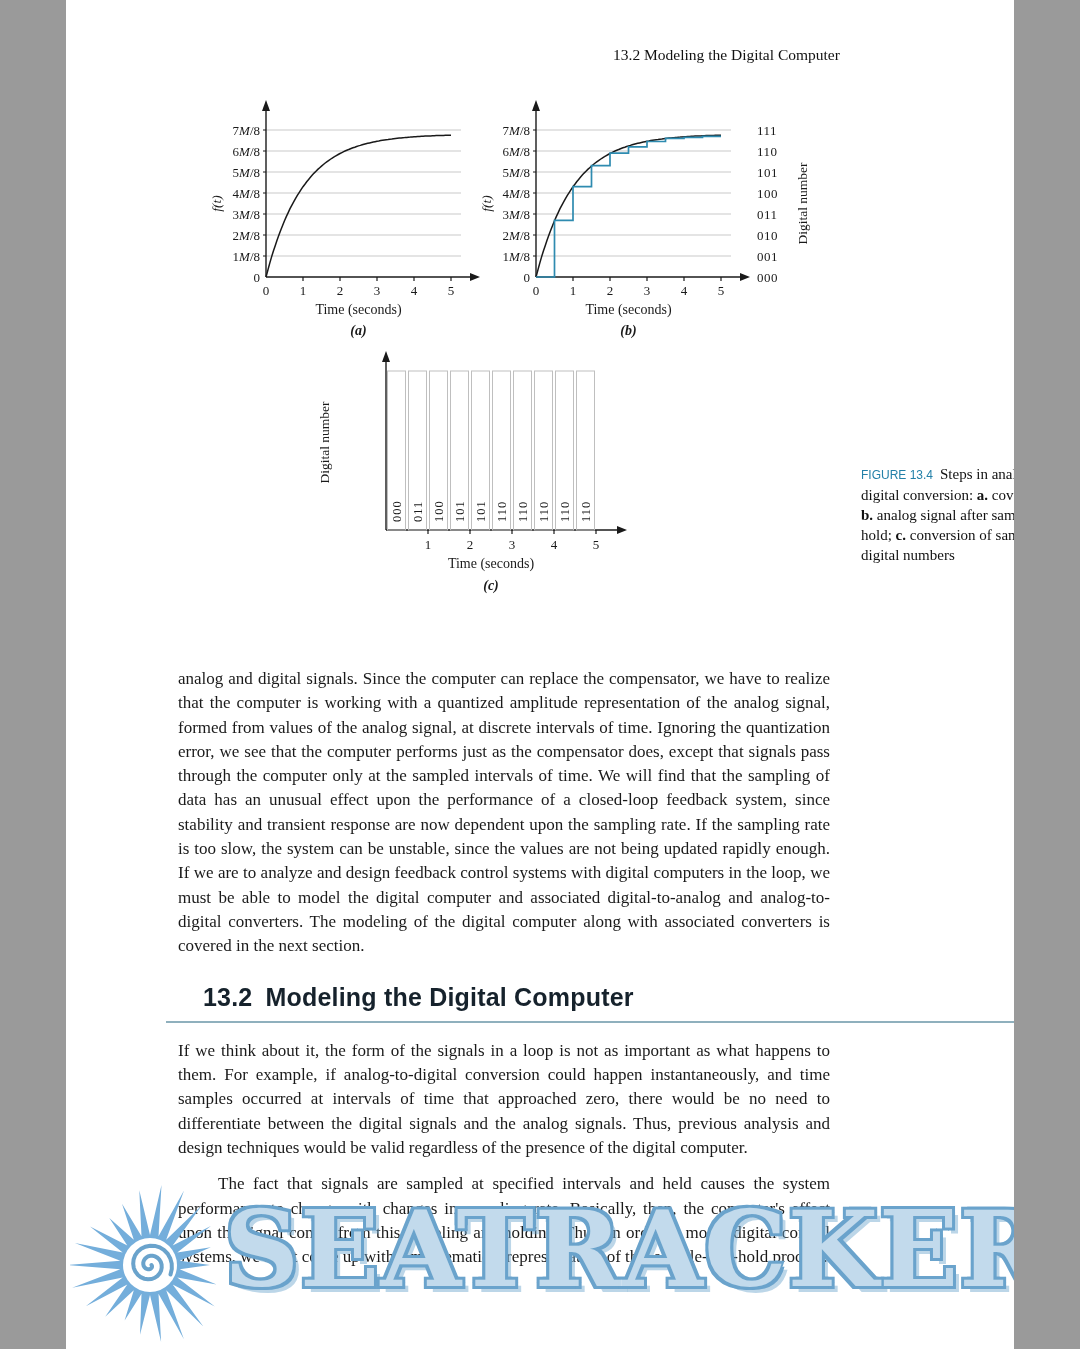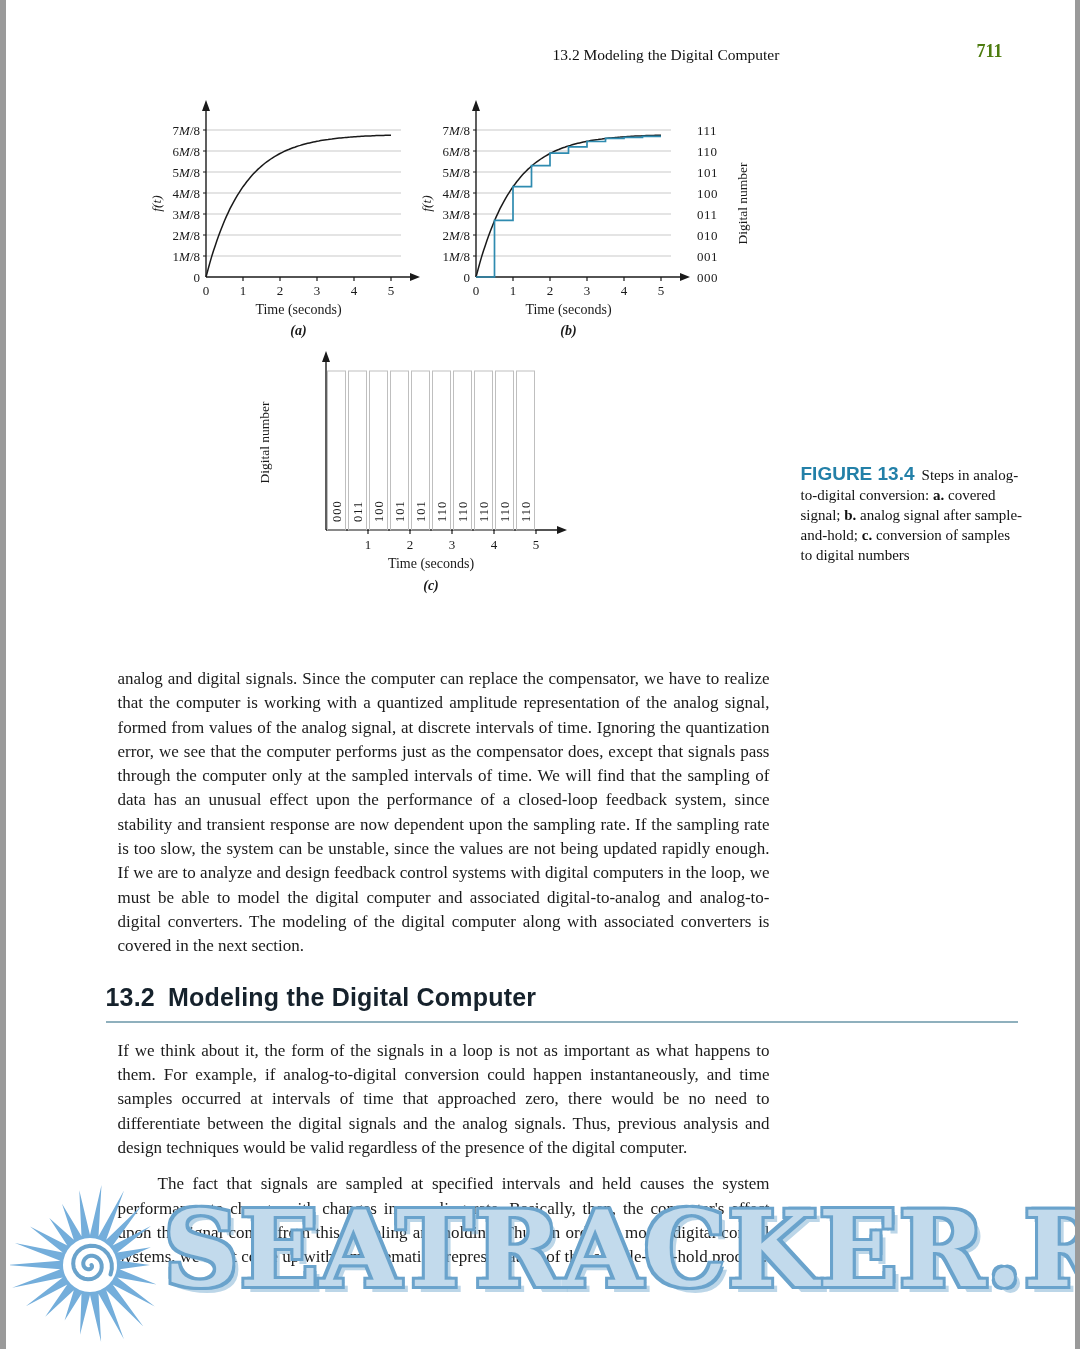--- a/index.html
+++ b/index.html
@@ -1,44 +1,44 @@
 <!DOCTYPE html>
 <html><head>
 <meta charset="utf-8">
 <style>
   * { margin:0; padding:0; box-sizing:border-box; }
   html,body { background:#9a9a9a; }
   .page {
-    position:relative; width:1069px; height:1349px; margin:0 auto;
+    position:relative; width:948px; height:1349px; margin:0 auto;
     background:#ffffff; overflow:hidden;
     font-family:"Liberation Serif", serif; color:#1a1a1a;
   }
   .running-header { position:absolute; left:547px; top:46px; font-size:15.5px; color:#111; }
   .page-number   { position:absolute; left:971px; top:41px; font-size:18px; font-weight:bold; color:#4d7c0f; }
 
   .figure-area { position:absolute; left:0; top:0; width:1080px; height:640px; }
   .chart { position:absolute; }
   #chart-a { left:142px; top:94px; }
   #chart-b { left:412px; top:94px; }
   #chart-c { left:248px; top:345px; }
   svg text { font-family:"Liberation Serif", serif; fill:#1a1a1a; }
 
   .caption { position:absolute; left:795px; top:464px; width:224px; font-size:15px; line-height:20px; color:#111; }
-  .fig-label { color:#2380a8; font-weight:bold; font-family:"Liberation Sans", sans-serif; font-size:19px; margin-right:7px; }
+  .fig-label { color:#2380a8; font-weight:normal; font-family:"Liberation Sans", sans-serif; font-size:12px; margin-right:7px; }
 
   .body-col { position:absolute; left:100px; top:655px; width:676px; font-size:17px; line-height:24.3px; text-align:justify; }
   .body-col p { margin:12px; }
   .body-col p.indent { text-indent:40px; }
 
   h2.section {
     font-family:"Liberation Sans", sans-serif; font-size:25px; letter-spacing:0.2px;
     color:#16222c; margin-top:26px; padding-bottom:12px;
     border-bottom:2px solid #8fb0bd; width:912px; margin-bottom:16px; font-weight:bold;
   }
-  h2.section .num { margin-right:13px; }
+  h2.section .num { margin-right:13px;margin-left:37px; }
 
   .watermark { position:absolute; left:0; top:1182px; width:1080px; height:167px; pointer-events:none; z-index:5; }
   #sun-logo { position:absolute; left:4px; top:2px; }
   .wm-text {
     position:absolute; left:158px; top:6px; white-space:nowrap;
     font-family:"DejaVu Serif", serif; font-weight:bold; font-size:104px; letter-spacing:1px;
     color:rgba(248,252,255,0.62);
     text-shadow:-3px -3px 0 #6aa3cc, 3px -3px 0 #6aa3cc, -3px 3px 0 #6aa3cc, 3px 3px 0 #6aa3cc, 6px 6px 0 rgba(106,163,204,0.45);
   }
 </style>

